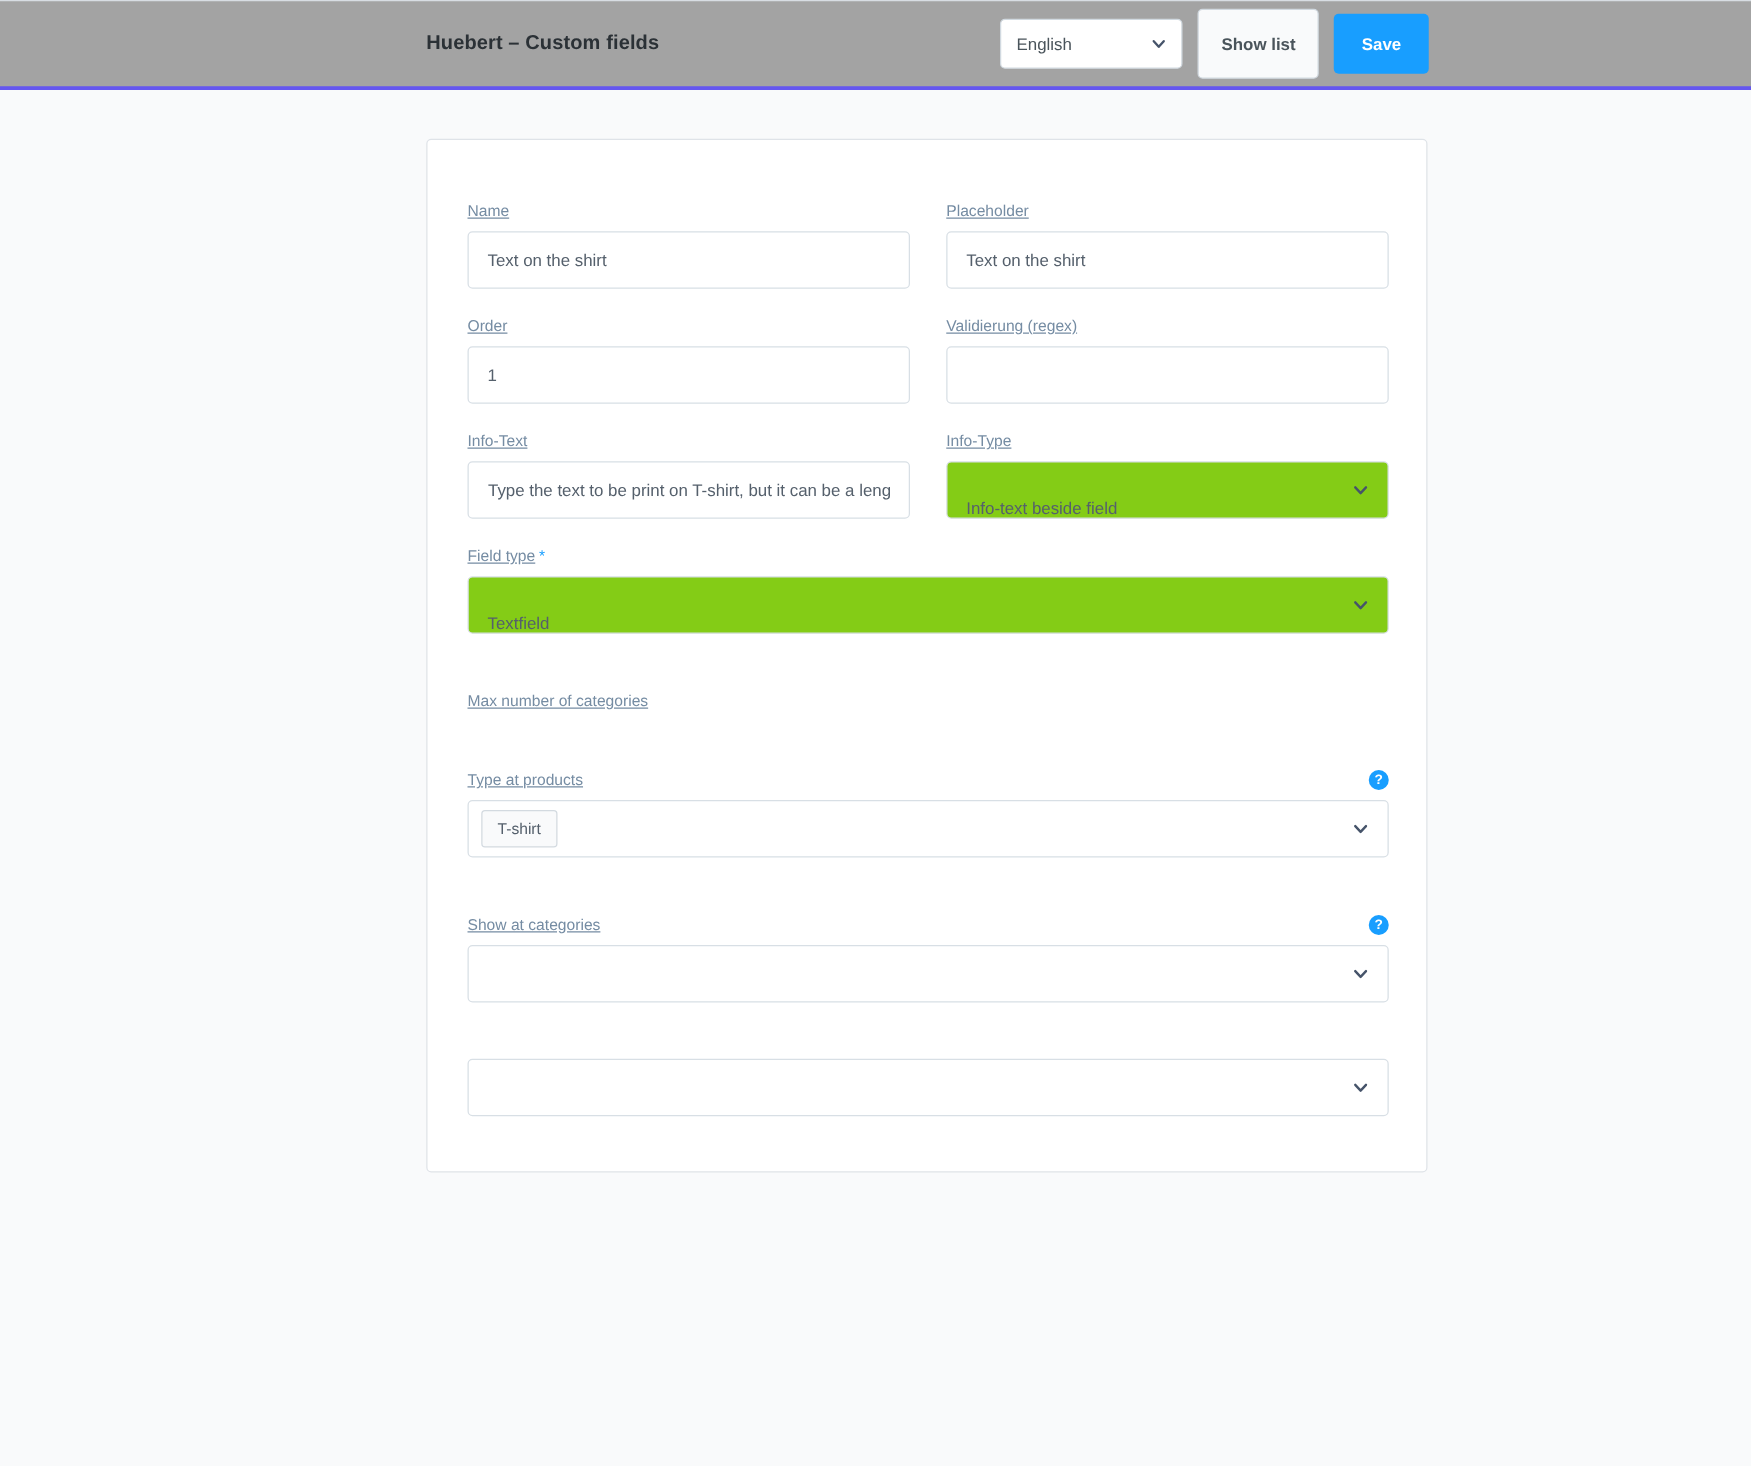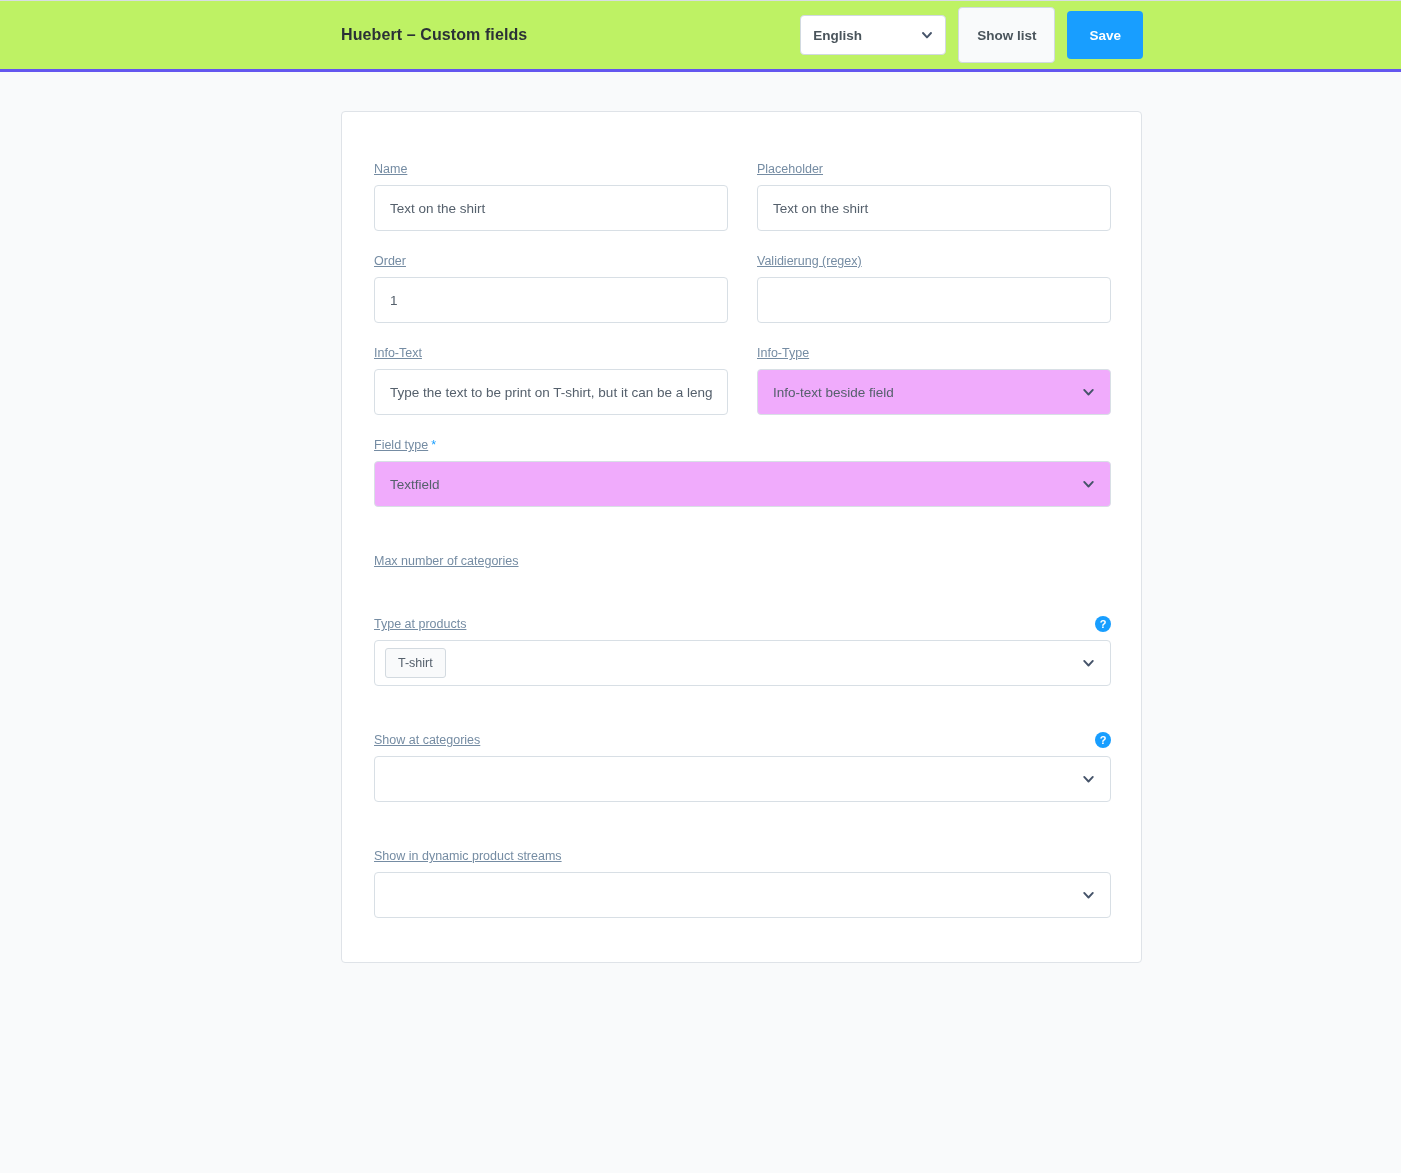--- a/index.html
+++ b/index.html
@@ -11,21 +11,21 @@
   }
   body {
     min-height: 1173px;
     -webkit-font-smoothing: antialiased;
   }
 
   
   .topbar {
     position: relative;
     height: 72px;
-    background: #bef264;
+    background: #a3a3a3;
     border-top: 1px solid #d8dde3;
     border-bottom: 3px solid #6456ef;
     display: flex;
     align-items: center;
   }
   .topbar-inner {
     width: 100%;
     display: flex;
     align-items: center;
     padding: 0 258px 0 341px;
@@ -47,21 +47,20 @@
     position: relative;
     width: 146px;
     height: 40px;
     border: 1px solid #d1d9e0;
     border-radius: 4px;
     background: #ffffff;
     display: flex;
     align-items: center;
     padding: 0 12px;
     cursor: pointer;
-    font-weight: bold;
   }
   .lang-select .lbl {
     font-size: 13.5px;
     color: #4a545b;
   }
   .chev {
     position: absolute;
     right: 12px;
     top: 50%;
     transform: translateY(-50%);
@@ -197,23 +196,23 @@
     display: block;
   }
   .inp::placeholder { color: #9aa7b4; }
 
   .sel {
     position: relative;
     width: 100%;
     height: 46px;
     border: 1px solid #d8dfe5;
     border-radius: 4px;
-    background: #f0abfc;
-    display: flex;
-    align-items: center;
+    background: #84cc16;
+    display: flex;
+    align-items: flex-end;
     padding: 0 38px 0 15px;
     font-size: 13.5px;
     color: #55606c;
     cursor: pointer;
   }
   .sel .chev { right: 15px; width: 13px; height: 13px; }
 
   .multi {
     position: relative;
     width: 100%;
@@ -373,23 +372,20 @@
           <svg viewBox="0 0 13 13" width="13" height="13" aria-hidden="true">
             <path d="M2.2 4.4 L6.5 9 L10.8 4.4" fill="none" stroke="#46546a" stroke-width="1.9" stroke-linecap="round" stroke-linejoin="round"></path>
           </svg>
         </span>
       </div>
     </div>
 
     <div class="spacer-lg"></div>
 
     <div class="field col-full">
-      <div class="lbl-line">
-        <span class="flabel">Show in dynamic product streams</span>
-      </div>
       <div class="multi">
         <span class="chev">
           <svg viewBox="0 0 13 13" width="13" height="13" aria-hidden="true">
             <path d="M2.2 4.4 L6.5 9 L10.8 4.4" fill="none" stroke="#46546a" stroke-width="1.9" stroke-linecap="round" stroke-linejoin="round"></path>
           </svg>
         </span>
       </div>
     </div>
 
   </div>

